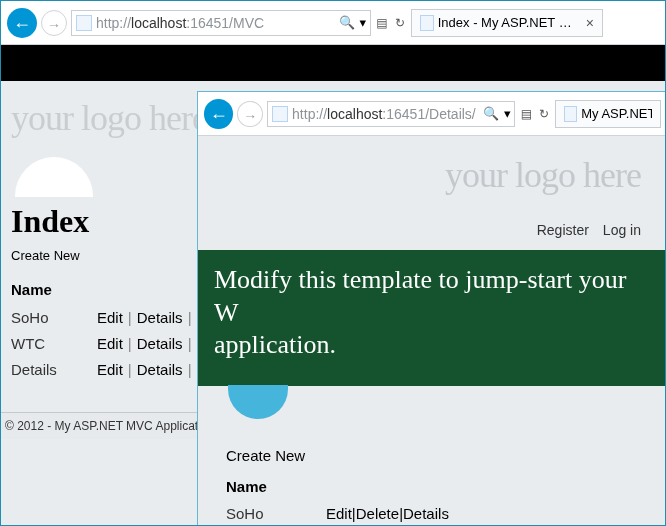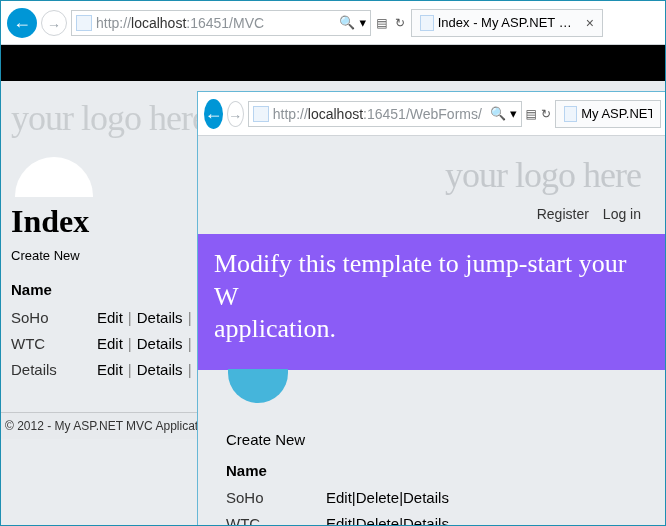--- a/index.html
+++ b/index.html
@@ -34,22 +34,22 @@
   .tbl { margin-top: 18px; font-size: 15px; }
   .tbl .hdr { font-weight: bold; margin-bottom: 6px; }
   .tbl .row { display:flex; align-items:center; height: 26px; }
   .tbl .c1 { width: 86px; color:#333; }
   .tbl .sep { margin: 0 5px; color:#888; }
   .footer { position:absolute; bottom:88px; left:0; right:0; border-top:1px solid #c6c9cc; padding:6px 4px; font-size:12px; color:#333; background:#e7eaed; }
 
   .ie2 .content2 { background:#e9ecef; height: 392px; position:relative; }
   .ie2 .hdr-right { display:flex; justify-content:flex-end; align-items:center; gap:10px; padding:18px 26px 0 0; flex-direction:column; align-items:flex-end; }
   .ie2 .logo2 { font-family:"Segoe UI Light","Segoe UI"; font-size:36px; font-weight:300; color:#c4c8cc; letter-spacing:-1px; }
-  .ie2 .reglinks { font-size:14px; color:#333; display:flex; gap:14px; margin-top: 0; }
-  .ie2 .herobar { background:#8b5cf6; color:#fff; font-family:"Segoe UI Light","Segoe UI"; font-size:26px; font-weight:300; padding: 14px 16px 24px 16px; margin-top:12px; line-height:1.25; }
+  .ie2 .reglinks { font-size:14px; color:#333; display:flex; gap:14px; margin-top: 16px; }
+  .ie2 .herobar { background:#14532d; color:#fff; font-family:"Segoe UI Light","Segoe UI"; font-size:26px; font-weight:300; padding: 14px 16px 24px 16px; margin-top:12px; line-height:1.25; }
   .ie2 .bubble2 { width:60px; height:34px; background:#45b5db; border-radius:0 0 40px 40px; margin: -1px 0 0 30px; }
   .ie2 .tbl2 { padding: 28px 20px 0 28px; font-size:15px; }
   .ie2 .tbl2 .hdr { font-weight:bold; margin-bottom:6px; }
   .ie2 .tbl2 .row { display:flex; align-items:center; height:26px; }
   .ie2 .tbl2 .c1 { width:100px; color:#333; }
 </style>
 </head>
 <body>
 
 <div class="ie-window ie1">
@@ -111,21 +111,21 @@
   </div>
 </div>
 
 <div class="ie-window ie2">
   <div class="chrome">
     <div class="nav-btn nav-back">←</div>
     <div class="nav-btn nav-fwd">→</div>
     <div class="addr-wrap" style="flex:1">
       <div class="page-ico"></div>
       <span class="addr">
-        <span class="gray">http://</span><span>localhost</span><span class="gray">:16451/WebForms/</span>
+        <span class="gray">http://</span><span>localhost</span><span class="gray">:16451/Details/</span>
       </span>
       <span style="flex:1"></span>
       <span class="mag">🔍</span>
       <span class="gray">▾</span>
     </div>
     <div class="chrome-ico">▤</div>
     <div class="chrome-ico">↻</div>
     <div class="tab" style="flex:0 0 106px">
       <div class="page-ico"></div>
       <span style="overflow:hidden;">My ASP.NET M</span>

